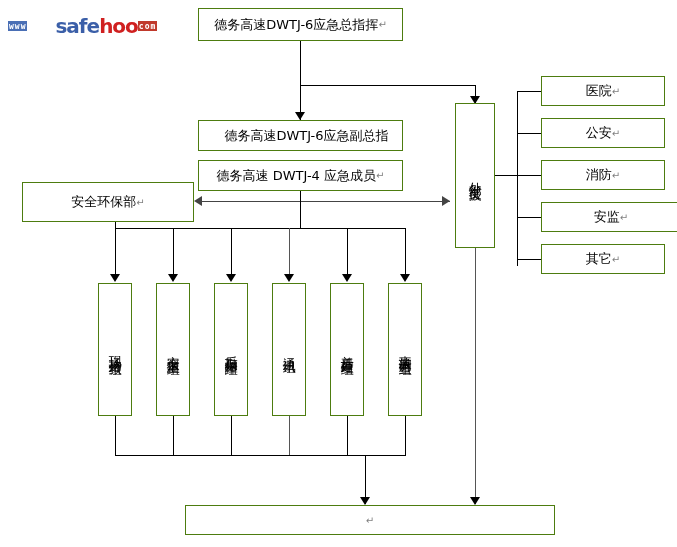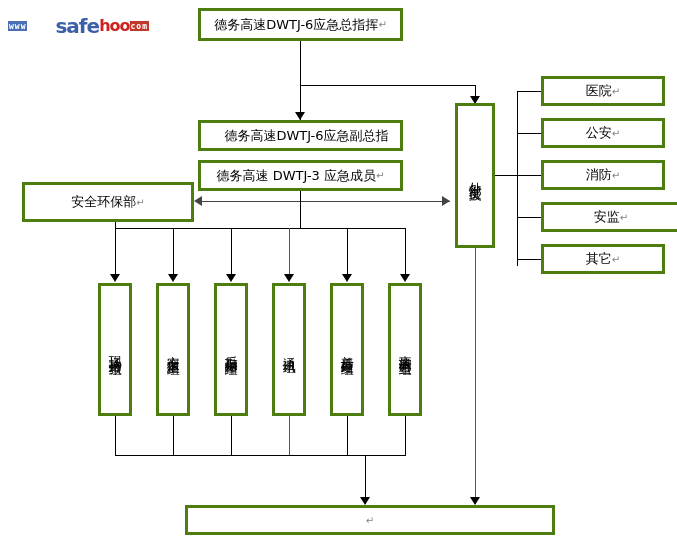--- a/index.html
+++ b/index.html
@@ -21,29 +21,29 @@
   #logo .www{background:#4a6fb5;}
   #logo .com{background:#c0392b;}
   #logo .safe{
     font-family:"DejaVu Sans","Liberation Sans",sans-serif;
     font-size:20px;font-weight:bold;color:#3b5fa8;letter-spacing:-1px;
     line-height:20px;
     margin-left:28px;
   }
   #logo .hoo{
     font-family:"DejaVu Sans","Liberation Sans",sans-serif;
-    font-size:16px;font-weight:bold;color:#d02020;letter-spacing:-1px;
+    font-size:20px;font-weight:bold;color:#d02020;letter-spacing:-1px;
     line-height:20px;
     text-align:right;
   }
 
   
   .box{
     position:absolute;
-    border:3px solid #4d7c0f;
+    border:1px solid #4d7c0f;
     background:#ffffff;
     box-sizing:border-box;
     display:flex;align-items:center;justify-content:center;
     font-size:13px;color:#000000;
     z-index:5;
   }
   .box .txt{white-space:nowrap;}
   .box.vert{
     writing-mode:vertical-rl;
     text-orientation:upright;
@@ -88,21 +88,21 @@
   <div class="box" style="left:198px;top:8px;width:205px;height:33px;">
     <span class="txt">德务高速DWTJ-6应急总指挥</span>
       <span class="pil">↵</span>
   </div>
 
   <div class="box" style="left:198px;top:120px;width:205px;height:31px;padding-left:12px;">
     <span class="txt">德务高速DWTJ-6应急副总指</span>
   </div>
 
   <div class="box" style="left:198px;top:160px;width:205px;height:31px;">
-    <span class="txt">德务高速 DWTJ-3 应急成员</span>
+    <span class="txt">德务高速 DWTJ-4 应急成员</span>
       <span class="pil">↵</span>
   </div>
 
   <div class="box" style="left:22px;top:182px;width:172px;height:40px;">
     <span class="txt">安全环保部</span>
       <span class="pil">↵</span>
   </div>
 
   <div class="box vert" style="left:455px;top:103px;width:40px;height:145px;">
     <span class="txt">外部支援</span>

